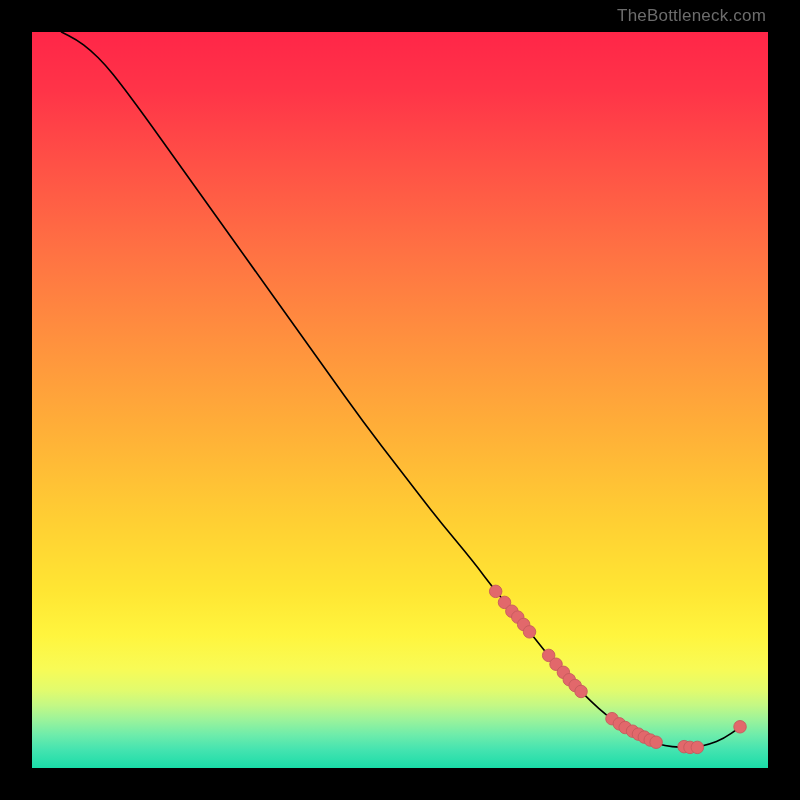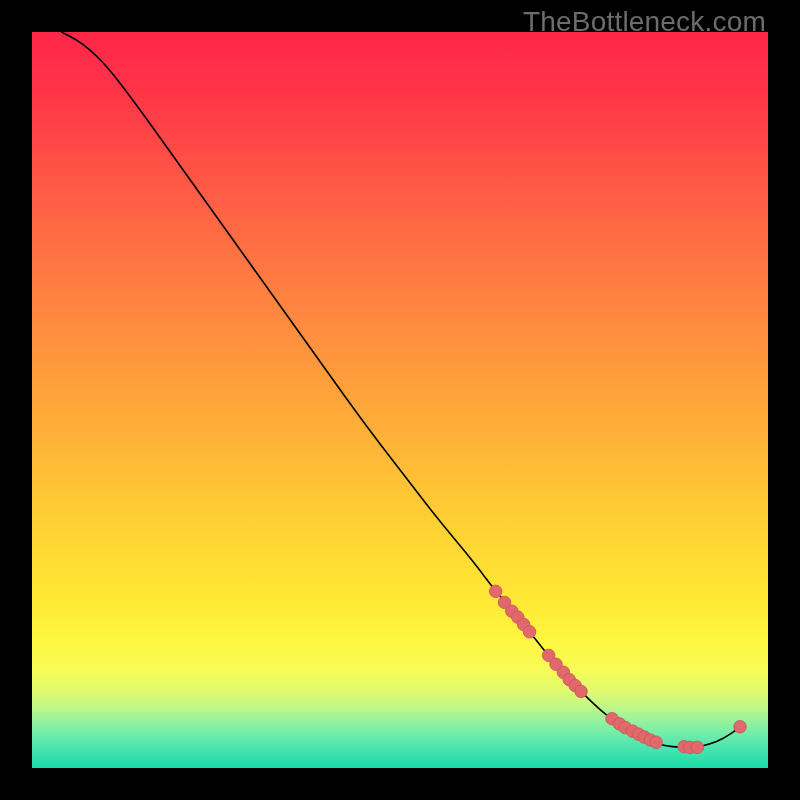--- a/index.html
+++ b/index.html
@@ -35,21 +35,21 @@
   .gradient svg {
     width: 100%;
     height: 100%;
     display: block;
   }
   .watermark {
     position: absolute;
     right: 34px;
     top: 6px;
     color: #6c6c6c;
-    font-size: 28px;
+    font-size: 17px;
     font-weight: 400;
     letter-spacing: 0.2px;
   }
   .curve-layer, .dots-layer {
     position: absolute;
     left: 0; top: 0; right: 0; bottom: 0;
   }
   .curve-layer svg, .dots-layer svg {
     width: 100%;
     height: 100%;

